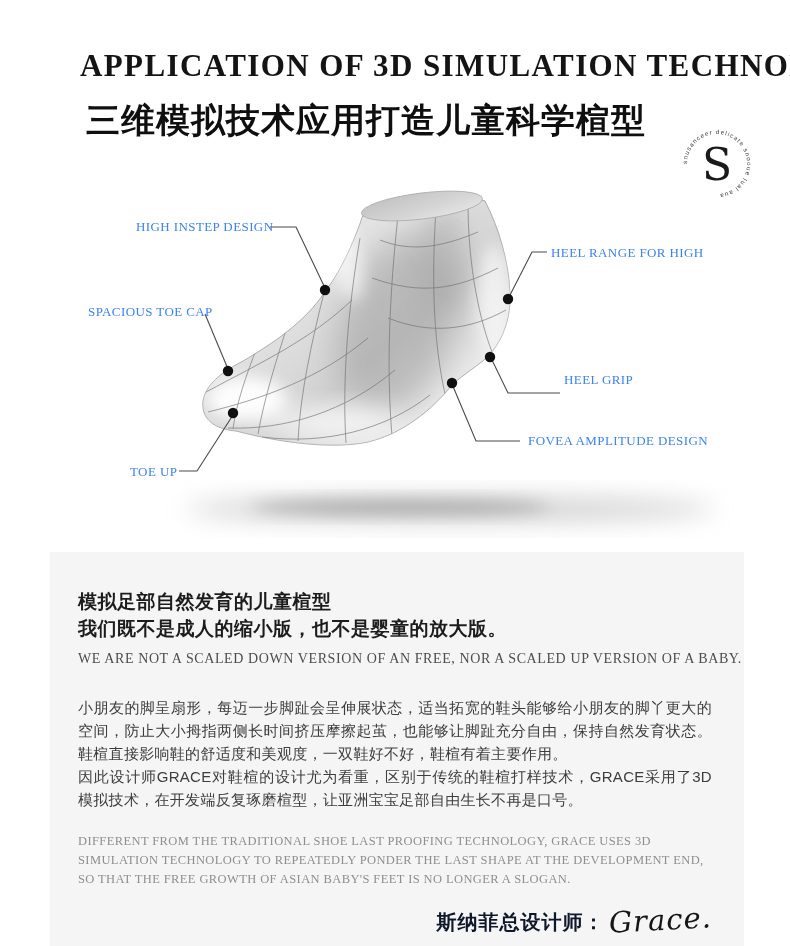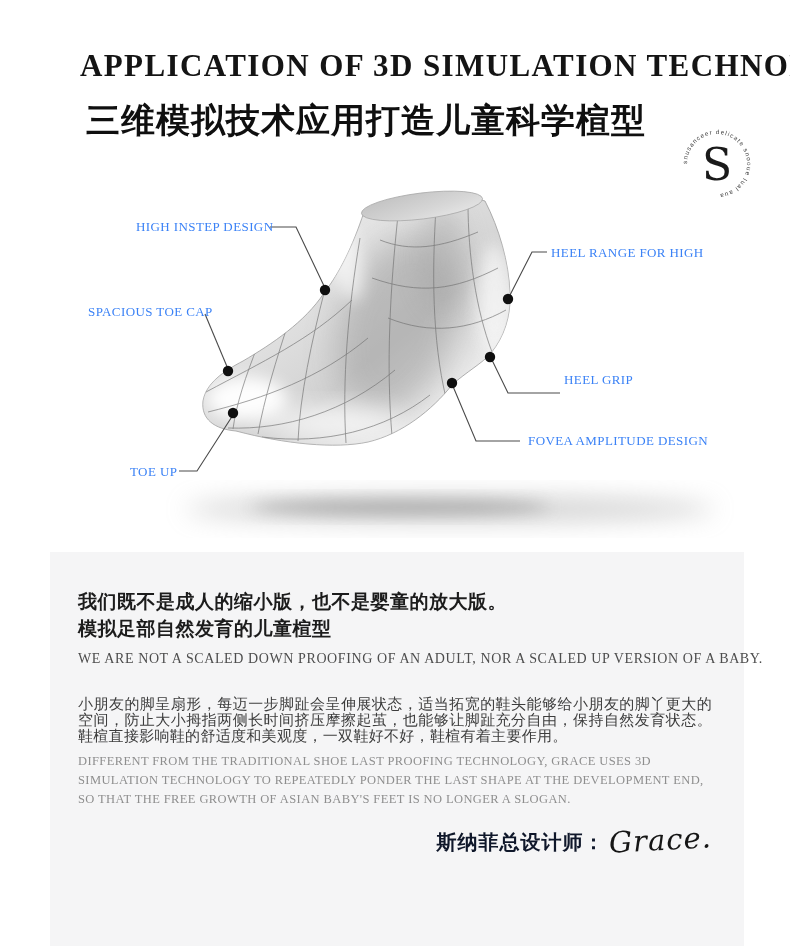--- a/index.html
+++ b/index.html
@@ -29,23 +29,23 @@
   .c-fovea {left:528px;top:433px;}
 
   
   .panel{position:absolute;left:50px;top:552px;width:694px;height:394px;
          background:#f5f5f6;box-sizing:border-box;padding:36px 32px 0 28px;}
   .zh-head{font-family:"Liberation Sans",sans-serif;font-weight:700;font-size:19px;
            line-height:27px;color:#1c1c1c;letter-spacing:.5px;}
   .en-caption{margin-top:9px;font-family:"Liberation Serif",serif;font-size:14px;
               letter-spacing:.6px;color:#4d4d4d;white-space:nowrap;}
   .zh-body{margin-top:29px;font-family:"Liberation Sans",sans-serif;font-size:15px;
-           line-height:16px;color:#3d3d3d;text-align:justify;letter-spacing:.3px;}
+           line-height:23px;color:#3d3d3d;text-align:justify;letter-spacing:.3px;}
   .zh-body p{margin:0;}
-  .en-body{margin-top:8px;font-family:"Liberation Serif",serif;font-size:12.5px;
+  .en-body{margin-top:21px;font-family:"Liberation Serif",serif;font-size:12.5px;
            line-height:19px;color:#8e8e8e;letter-spacing:.4px;text-align:left;}
   .signature{margin-top:16px;text-align:right;}
   .sig-label{font-family:"Liberation Serif",serif;font-weight:700;font-size:20px;
              letter-spacing:1px;color:#0f172a;vertical-align:middle;}
   .sig-name{display:inline-block;font-family:"DejaVu Serif",serif;font-style:italic;
             font-size:29px;letter-spacing:1px;color:#151515;
             transform:rotate(-3deg) translateY(-2px);vertical-align:middle;}
 </style>
 </head>
 <body>
@@ -172,26 +172,27 @@
 
   <div class="callout c-high">HIGH INSTEP DESIGN</div>
   <div class="callout c-toecap">SPACIOUS TOE CAP</div>
   <div class="callout c-toeup">TOE UP</div>
   <div class="callout c-range">HEEL RANGE FOR HIGH</div>
   <div class="callout c-grip">HEEL GRIP</div>
   <div class="callout c-fovea">FOVEA AMPLITUDE DESIGN</div>
 
   <section class="panel">
     <div class="zh-head">
+      <div>模拟足部自然发育的儿童楦型</div>
       <div>我们既不是成人的缩小版，也不是婴童的放大版。</div>
-      <div>模拟足部自然发育的儿童楦型</div>
     </div>
-    <div class="en-caption">WE ARE NOT A SCALED DOWN PROOFING OF AN ADULT, NOR A SCALED UP VERSION OF A BABY.</div>
+    <div class="en-caption">WE ARE NOT A SCALED DOWN VERSION OF AN FREE, NOR A SCALED UP VERSION OF A BABY.</div>
     <div class="zh-body">
       <p>小朋友的脚呈扇形，每迈一步脚趾会呈伸展状态，适当拓宽的鞋头能够给小朋友的脚丫更大的空间，防止大小拇指两侧长时间挤压摩擦起茧，也能够让脚趾充分自由，保持自然发育状态。鞋楦直接影响鞋的舒适度和美观度，一双鞋好不好，鞋楦有着主要作用。</p>
+      <p>因此设计师GRACE对鞋楦的设计尤为看重，区别于传统的鞋楦打样技术，GRACE采用了3D模拟技术，在开发端反复琢磨楦型，让亚洲宝宝足部自由生长不再是口号。</p>
     </div>
     <div class="en-body">DIFFERENT FROM THE TRADITIONAL SHOE LAST PROOFING TECHNOLOGY, GRACE USES 3D SIMULATION TECHNOLOGY TO REPEATEDLY PONDER THE LAST SHAPE AT THE DEVELOPMENT END, SO THAT THE FREE GROWTH OF ASIAN BABY'S FEET IS NO LONGER A SLOGAN.</div>
     <div class="signature">
       <span class="sig-label">斯纳菲总设计师：</span>
       <span class="sig-name">Grace.</span>
     </div>
   </section>
 
 </div>
 

